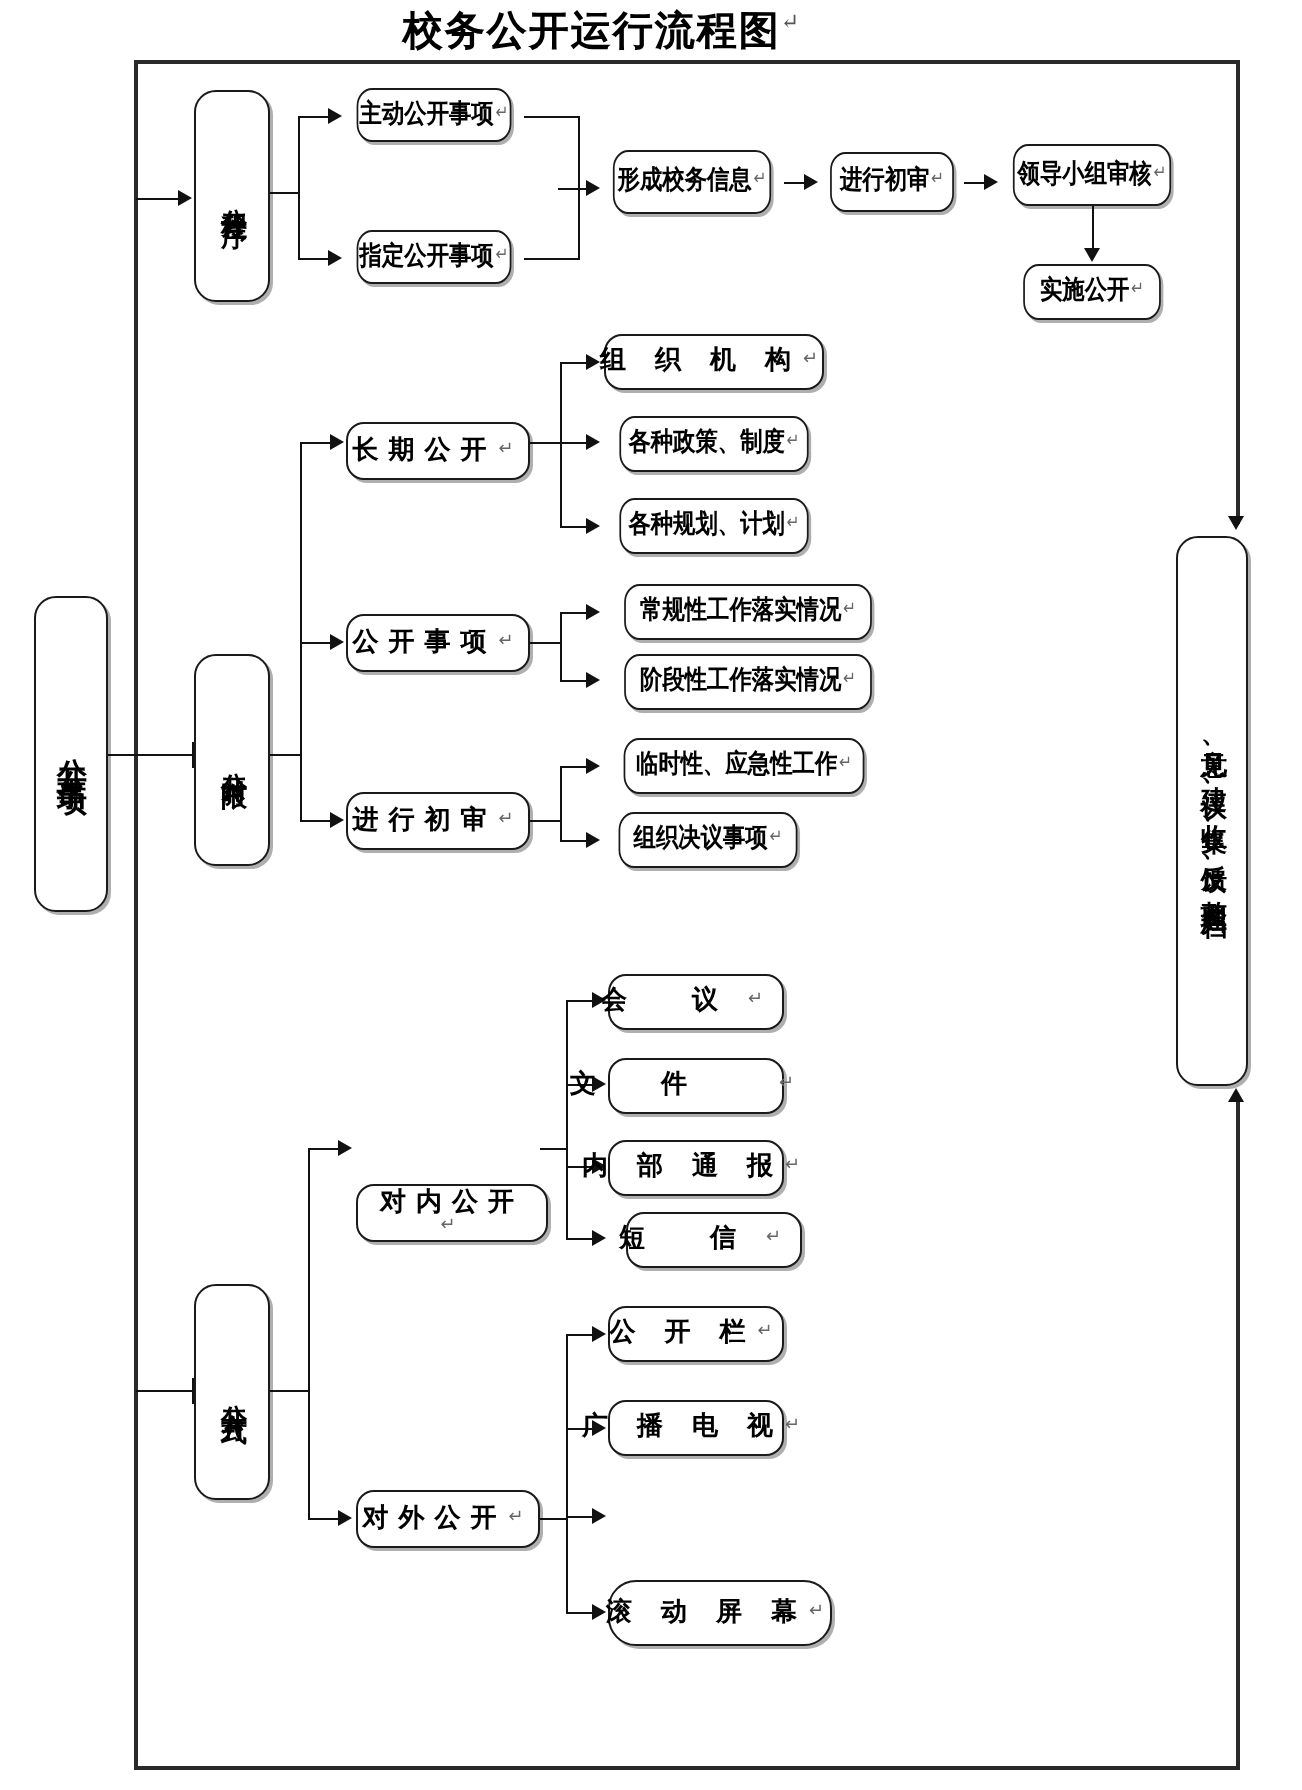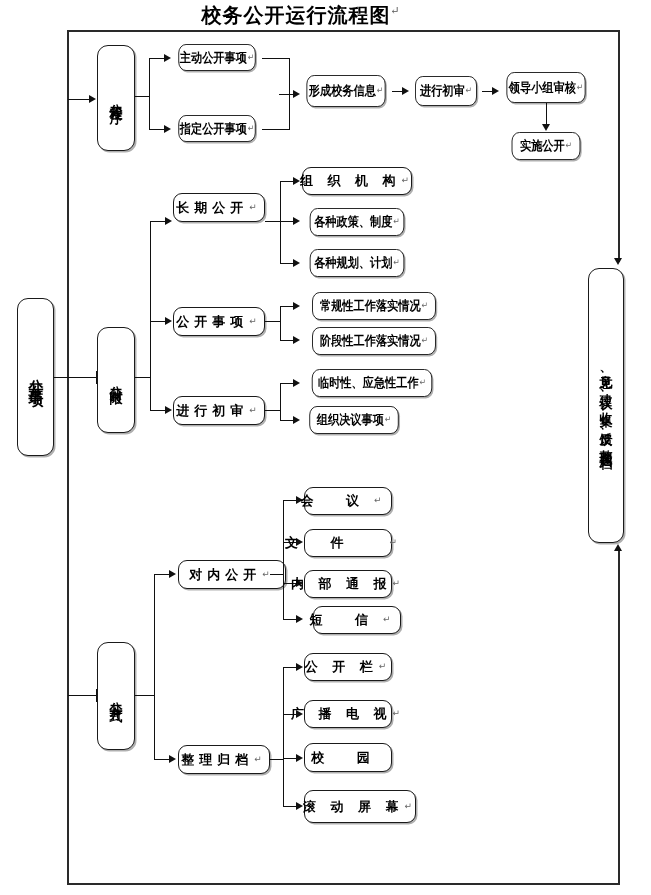--- a/index.html
+++ b/index.html
@@ -162,21 +162,21 @@
 
   <div class="ln lh" style="left:135px;top:377px;width:16px;"></div>
   <div class="ln lv" style="left:150px;top:221px;height:189px;"></div>
   <div class="ln lh" style="left:150px;top:221px;width:16px;"></div>
   <div class="arrow-r" style="left:165px;top:217px;"></div>
   <div class="ln lh" style="left:150px;top:321px;width:16px;"></div>
   <div class="arrow-r" style="left:165px;top:317px;"></div>
   <div class="ln lh" style="left:150px;top:410px;width:16px;"></div>
   <div class="arrow-r" style="left:165px;top:406px;"></div>
 
-  <div class="node n-h-sp" style="left:173px;top:193px;width:92px;height:29px;">
+  <div class="node n-h-sp" style="left:173px;top:211px;width:92px;height:29px;">
     <span>长期公开</span>
       <span class="cr">↵</span>
   </div>
   <div class="node n-h-sp" style="left:173px;top:307px;width:92px;height:29px;">
     <span>公开事项</span>
       <span class="cr">↵</span>
   </div>
   <div class="node n-h-sp" style="left:173px;top:396px;width:92px;height:29px;">
     <span>进行初审</span>
       <span class="cr">↵</span>
@@ -240,26 +240,26 @@
     <span class="vtext small">公开方式</span>
   </div>
 
   <div class="ln lh" style="left:135px;top:695px;width:20px;"></div>
   <div class="ln lv" style="left:154px;top:574px;height:185px;"></div>
   <div class="ln lh" style="left:154px;top:574px;width:16px;"></div>
   <div class="arrow-r" style="left:169px;top:570px;"></div>
   <div class="ln lh" style="left:154px;top:759px;width:16px;"></div>
   <div class="arrow-r" style="left:169px;top:755px;"></div>
 
-  <div class="node n-h-sp" style="left:178px;top:560px;width:108px;height:29px;">
+  <div class="node n-h-sp" style="left:178px;top:592px;width:96px;height:29px;flex-direction:column;">
     <span>对内公开</span>
       <span class="cr">↵</span>
   </div>
   <div class="node n-h-sp" style="left:178px;top:745px;width:92px;height:29px;">
-    <span>整理归档</span>
+    <span>对外公开</span>
       <span class="cr">↵</span>
   </div>
 
   <div class="ln lh" style="left:270px;top:574px;width:14px;"></div>
   <div class="ln lv" style="left:283px;top:500px;height:120px;"></div>
   <div class="ln lh" style="left:283px;top:500px;width:14px;"></div>
   <div class="arrow-r" style="left:296px;top:496px;"></div>
   <div class="ln lh" style="left:283px;top:542px;width:14px;"></div>
   <div class="arrow-r" style="left:296px;top:538px;"></div>
   <div class="ln lh" style="left:283px;top:583px;width:14px;"></div>
@@ -296,22 +296,18 @@
   <div class="arrow-r" style="left:296px;top:802px;"></div>
 
   <div class="node n-h-sp" style="left:304px;top:653px;width:88px;height:28px;">
     <span>公 开 栏</span>
       <span class="cr">↵</span>
   </div>
   <div class="node n-h-sp" style="left:304px;top:700px;width:88px;height:28px;">
     <span>广 播 电 视</span>
       <span class="cr">↵</span>
   </div>
-  <div class="node n-h-sp2" style="left:304px;top:743px;width:88px;height:29px;">
-    <span>校    园</span>
-      <span class="cr"></span>
-  </div>
-  <div class="node n-h-sp" style="left:304px;top:790px;width:112px;height:33px;">
+  <div class="node n-h-sp" style="left:304px;top:790px;width:112px;height:33px;border-radius:14px;">
     <span>滚 动 屏 幕</span>
       <span class="cr">↵</span>
   </div>
 
 </div>
 
 </body></html>

